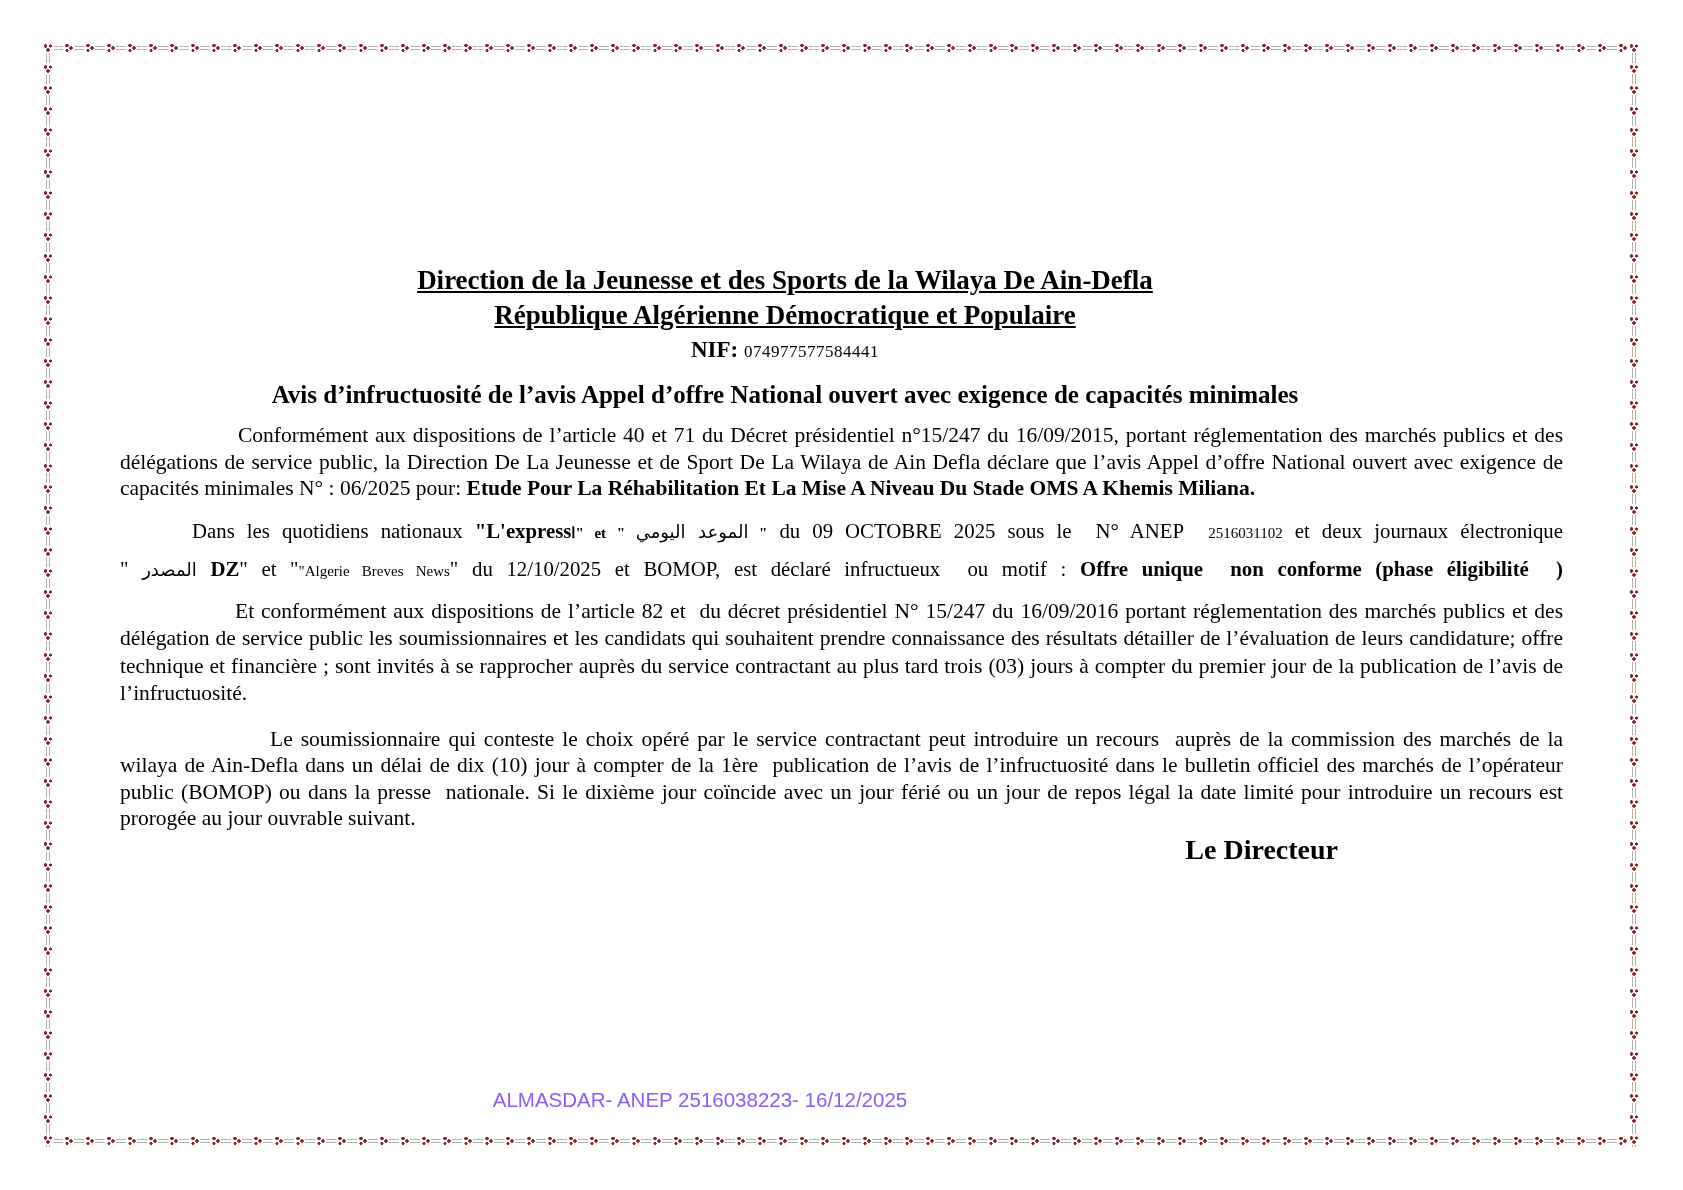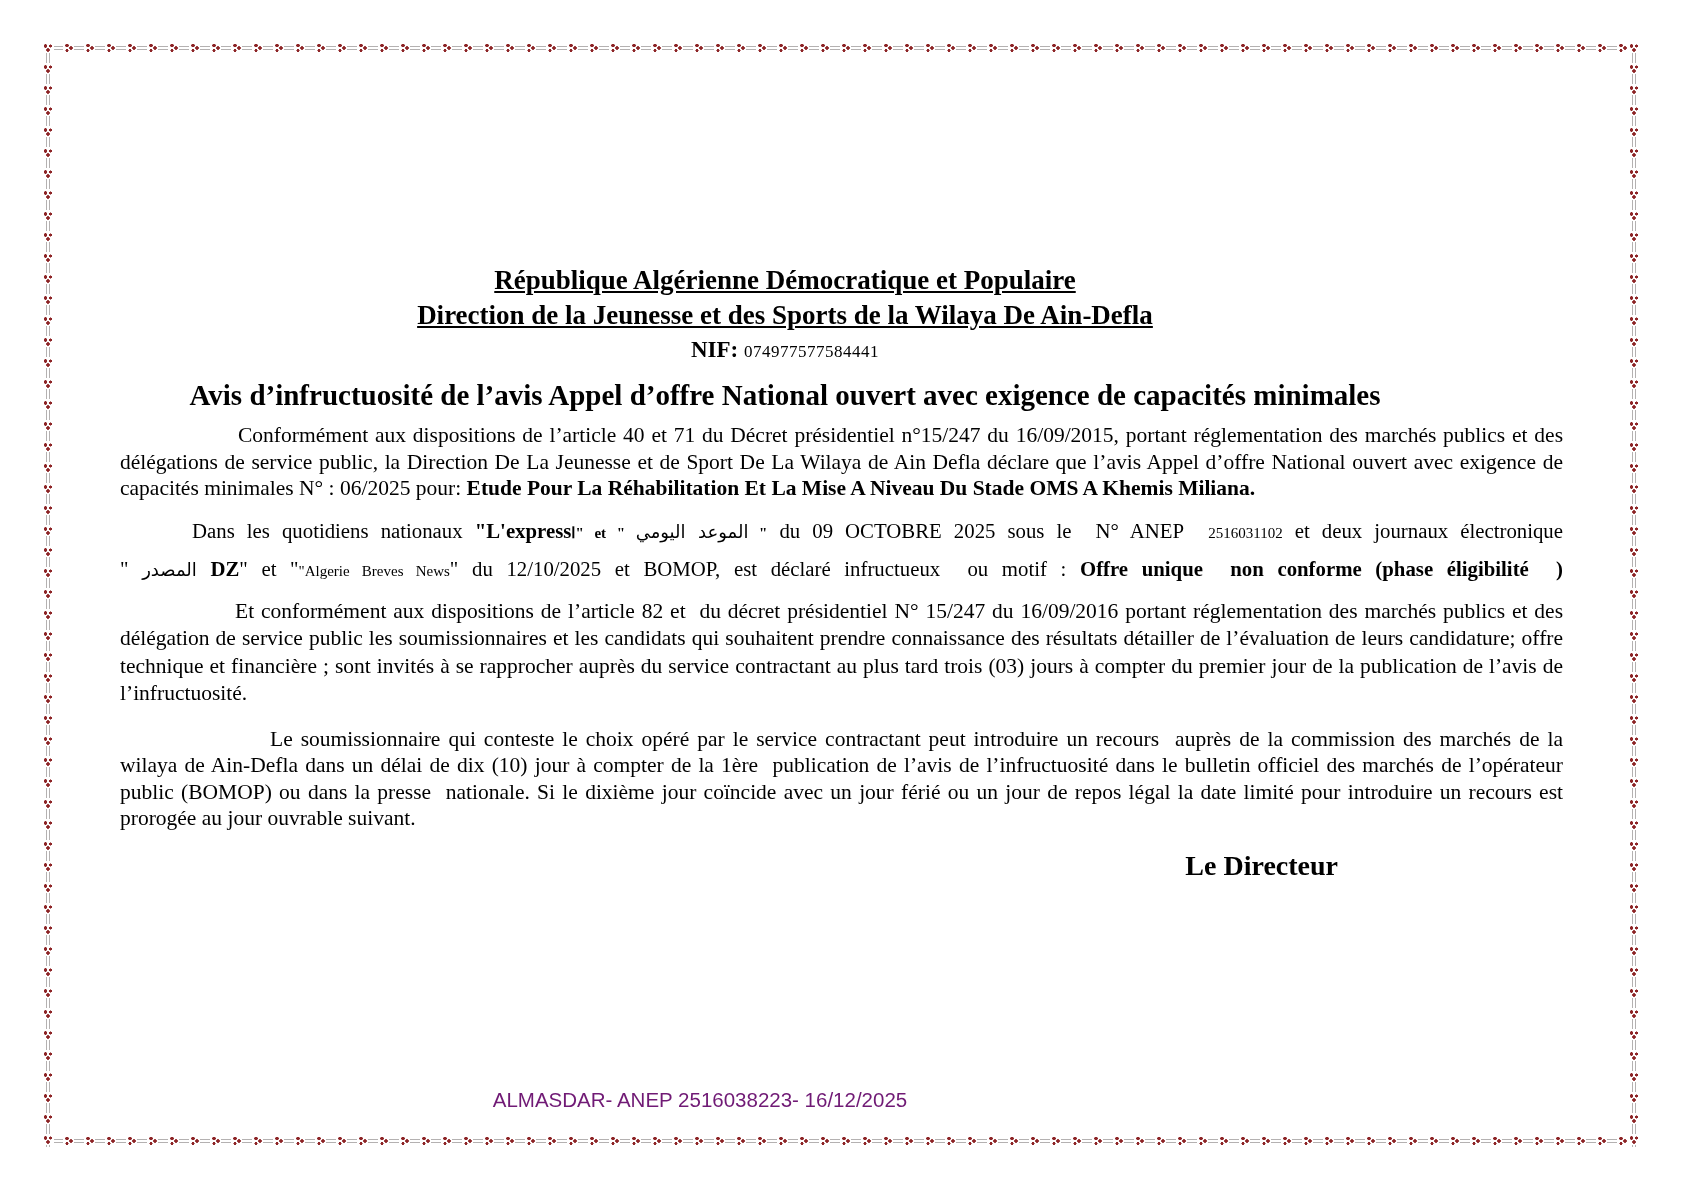--- a/index.html
+++ b/index.html
@@ -42,60 +42,60 @@
 
   
   .content { position: absolute; left: 120px; top: 263px; width: 1443px; }
   .center-zone { width: 1330px; text-align: center; }
   .hdr {
     font-size: 27px; font-weight: bold; text-decoration: underline;
     line-height: 35px; margin: 0;
   }
   .nif-line { font-size: 23px; font-weight: bold; line-height: 33px; }
   .nif-val { font-size: 17px; font-weight: normal; letter-spacing: 0.5px; }
-  .doc-title { font-size: 29px; font-weight: bold; line-height: 30px; margin-top: 12px; }
+  .doc-title { font-size: 25px; font-weight: bold; line-height: 30px; margin-top: 12px; }
 
   .p { font-size: 21.5px; line-height: 26.5px; text-align: justify; margin: 0; }
   .p1 { text-indent: 118px; margin-top: 12px; }
   .p2 { text-indent: 72px; line-height: 36px; margin-top: 11px;
         text-align-last: justify; font-size: 20.8px; word-spacing: -2px; }
   .p3 { text-indent: 115px; line-height: 27.5px; margin-top: 9px; }
   .p4 { text-indent: 150px; line-height: 26.5px; margin-top: 18px; }
 
   .bold { font-weight: bold; }
   .small { font-size: 15px; }
   .small-b { font-size: 15px; font-weight: bold; }
   .ar { font-family: "DejaVu Sans", sans-serif; font-size: 18px; }
 
-  .sig { font-size: 28px; font-weight: bold; text-align: right; padding-right: 225px; margin-top: 18px; }
+  .sig { font-size: 28px; font-weight: bold; text-align: right; padding-right: 225px; margin-top: 2px; }
 
   .footer {
     position: absolute; top: 1088px; left: 0; width: 1400px;
     text-align: center;
     font-family: "Liberation Sans", sans-serif;
-    font-size: 20.5px; color: #701a75;
+    font-size: 20.5px; color: #8b5cf6;
   }
 </style>
 </head>
 <body>
 
 <div class="page">
 
   <div class="frame">
     <div class="edge edge-top"></div>
     <div class="edge edge-bottom"></div>
     <div class="edge edge-left"></div>
     <div class="edge edge-right"></div>
   </div>
 
   <div class="content">
 
     <div class="center-zone">
+      <div class="hdr">Direction de la Jeunesse et des Sports de la Wilaya De Ain-Defla</div>
       <div class="hdr">République Algérienne Démocratique et Populaire</div>
-      <div class="hdr">Direction de la Jeunesse et des Sports de la Wilaya De Ain-Defla</div>
       <div class="nif-line"><span>NIF:</span> <span class="nif-val">074977577584441</span></div>
       <div class="doc-title">Avis d’infructuosité de l’avis Appel d’offre National ouvert avec exigence de capacités minimales</div>
     </div>
 
     <p class="p p1"><span>Conformément aux dispositions de l’article 40 et 71 du Décret présidentiel n°15/247 du 16/09/2015, portant réglementation des marchés publics et des délégations de service public, la Direction De La Jeunesse et de Sport De La Wilaya de Ain Defla déclare que l’avis Appel d’offre National ouvert avec exigence de capacités minimales N° : 06/2025 pour: </span><span class="bold">Etude Pour La Réhabilitation Et La Mise A Niveau Du Stade OMS A Khemis Miliana.</span></p>
 
     <p class="p p2"><span>Dans les quotidiens nationaux </span><span class="bold">"L'express</span><span class="small-b">ا" et " </span><span class="ar" dir="rtl">الموعد اليومي</span><span class="small-b"> "</span><span>  du 09 OCTOBRE 2025 sous le&nbsp; N° ANEP&nbsp; </span><span class="small">2516031102</span><span> et deux journaux électronique</span><br><span>"  </span><span class="ar" dir="rtl">المصدر</span><span class="bold"> DZ</span><span>" et "</span><span class="small">"Algerie Breves News</span><span>" du 12/10/2025 et BOMOP, est déclaré infructueux&nbsp; ou motif : </span><span class="bold">Offre unique&nbsp; non conforme (phase éligibilité&nbsp; )</span></p>
 
     <p class="p p3">Et conformément aux dispositions de l’article 82 et&nbsp; du décret présidentiel N° 15/247 du 16/09/2016 portant réglementation des marchés publics et des délégation de service public les soumissionnaires et les candidats qui souhaitent prendre connaissance des résultats détailler de l’évaluation de leurs candidature; offre technique et financière ; sont invités à se rapprocher auprès du service contractant au plus tard trois (03) jours à compter du premier jour de la publication de l’avis de l’infructuosité.</p>
 

